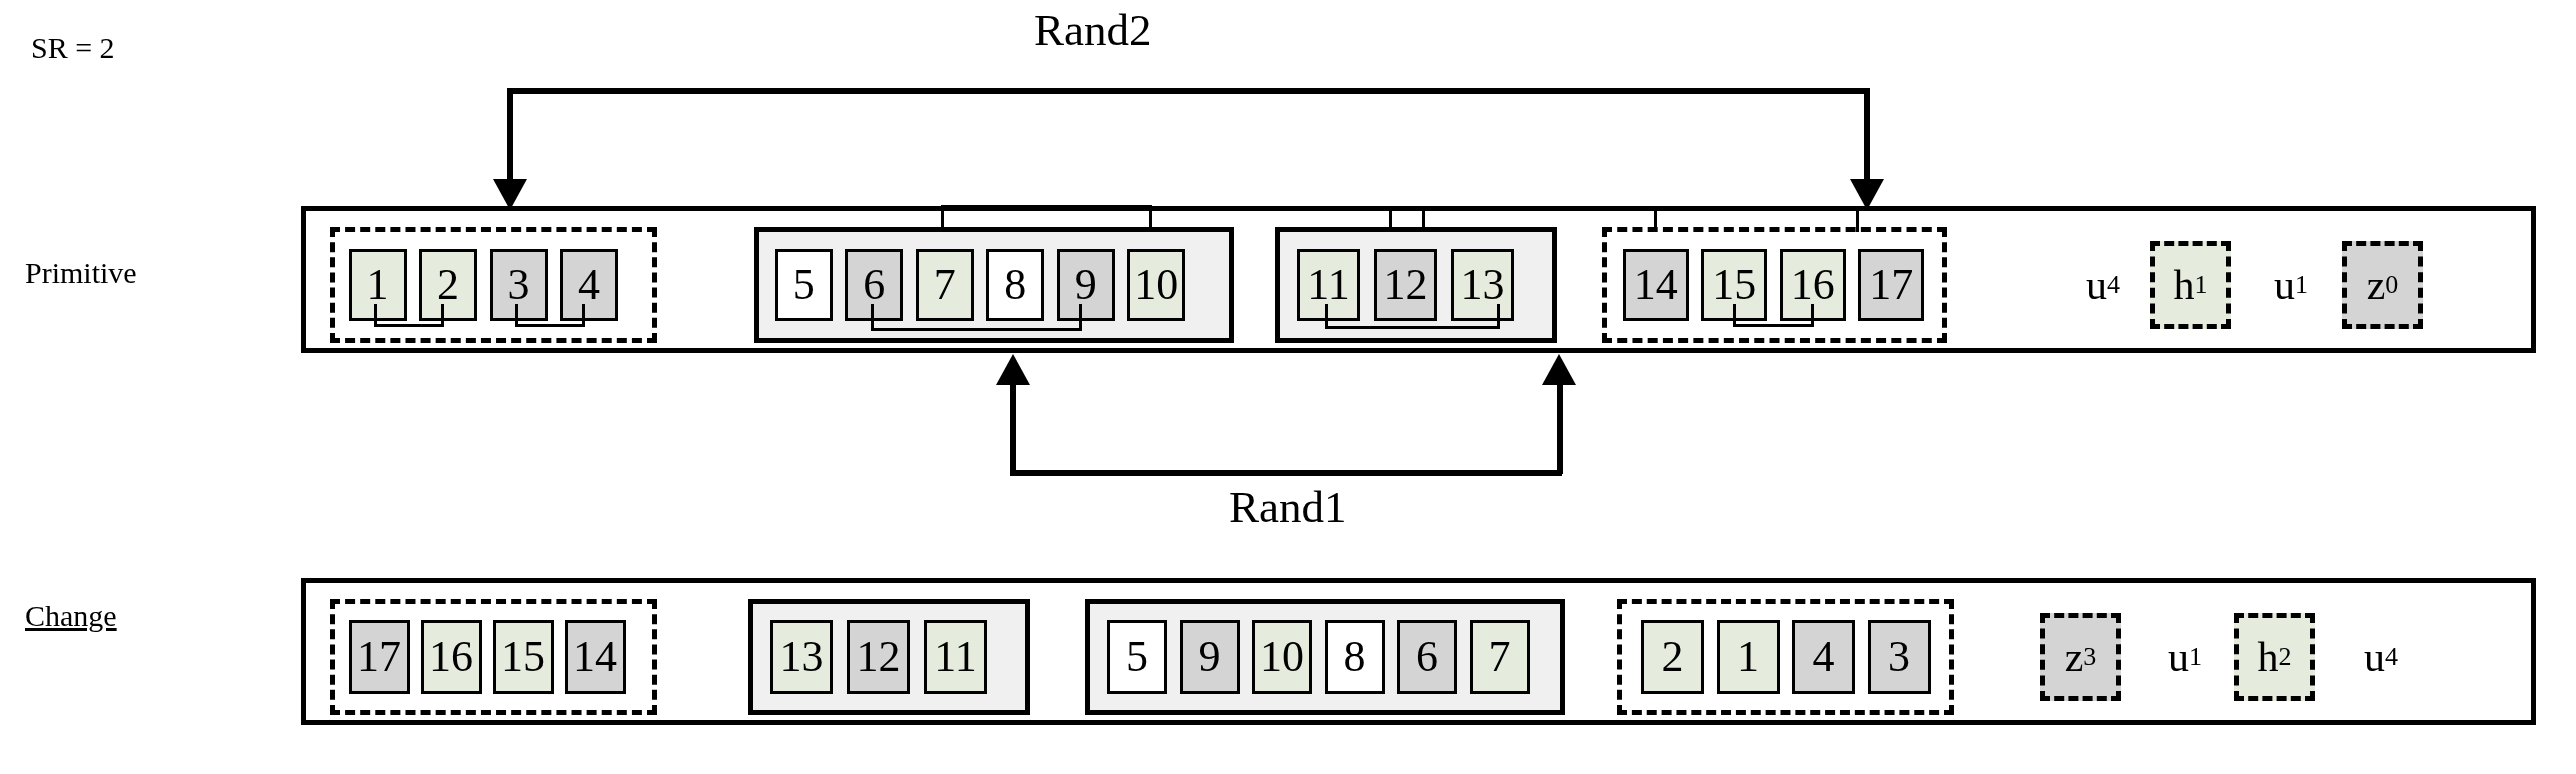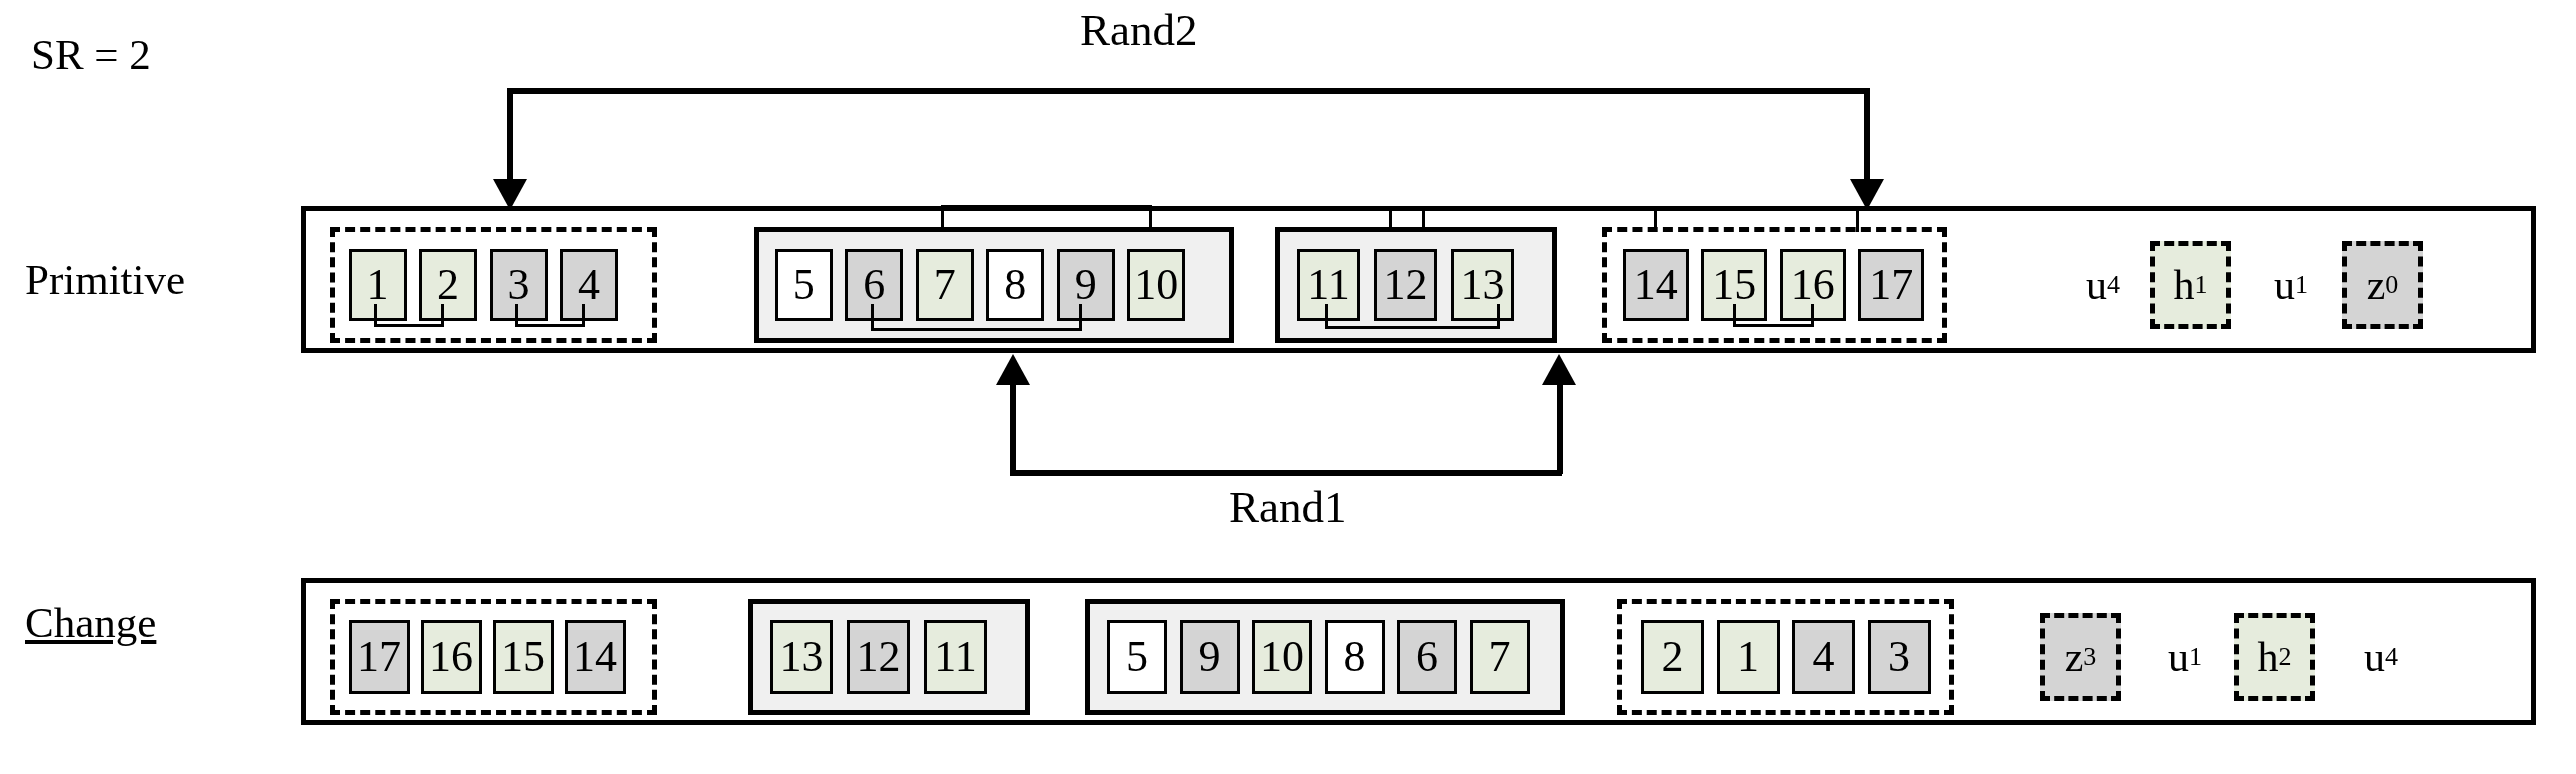--- a/index.html
+++ b/index.html
@@ -2,21 +2,21 @@
 <html style="font-size:12.5px"><head>
 <meta charset="utf-8">
 <style>
   html,body{margin:0;padding:0;background:#ffffff;}
   body{width:2576px;height:774px;position:relative;overflow:hidden;
        font-family:"Liberation Serif","DejaVu Serif",serif;color:#000;}
 
   .canvas{position:absolute;left:0;top:0;width:2576px;height:774px;}
 
   
-  .row-label{position:absolute;font-size:43px;line-height:1;white-space:nowrap;}
+  .row-label{position:absolute;font-size:30px;line-height:1;white-space:nowrap;}
 
   
   .row-frame{position:absolute;border:5.5px solid #000;background:#ffffff;box-sizing:border-box;}
 
   
   .group{position:absolute;box-sizing:border-box;display:flex;align-items:center;}
   .group.solid{border:5.5px solid #000;background:#f0f0f0;}
   .group.dashed{border:5.5px dashed #000;background:#ffffff;}
 
   .cells{position:relative;display:flex;align-items:center;height:100%;}
@@ -55,21 +55,21 @@
       border-left:17px solid transparent;border-right:17px solid transparent;
       border-bottom:31px solid #000;}
 </style>
 </head>
 <body>
 
 <div class="canvas">
 
   <div class="row-label" style="left:31px;top:33px;">SR = 2</div>
 
-  <div class="rand-label" style="left:1080px;top:7.8px;">Rand2</div>
+  <div class="rand-label" style="left:1034px;top:7.8px;">Rand2</div>
   <div class="lineh" style="left:507px;top:88px;width:1362px;height:5.5px;"></div>
   <div class="linev" style="left:507px;top:88px;width:5.5px;height:94px;"></div>
   <div class="linev" style="left:1864px;top:88px;width:5.5px;height:94px;"></div>
   <div class="arrow-down" style="left:493px;top:179px;"></div>
   <div class="arrow-down" style="left:1850px;top:179px;"></div>
 
   <div class="rand-label" style="left:1229px;top:485px;">Rand1</div>
   <div class="lineh" style="left:1010px;top:470px;width:552px;height:5.5px;"></div>
   <div class="linev" style="left:1010px;top:385px;width:5.5px;height:89px;"></div>
   <div class="linev" style="left:1557px;top:385px;width:5.5px;height:89px;"></div>

